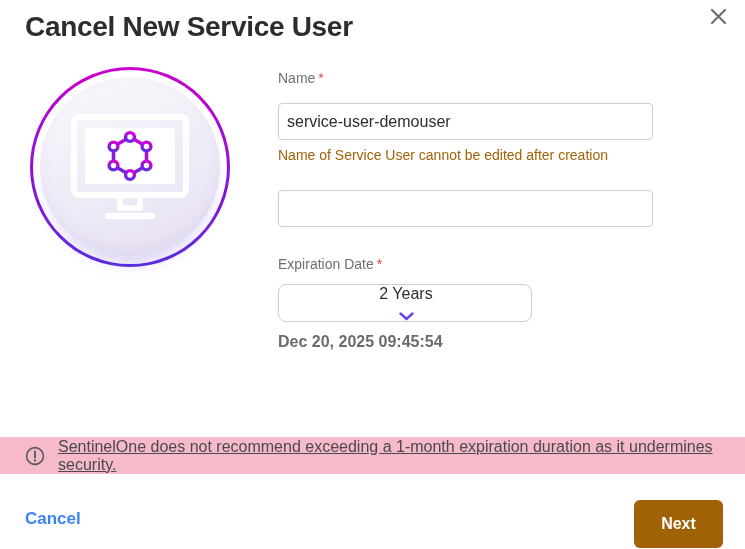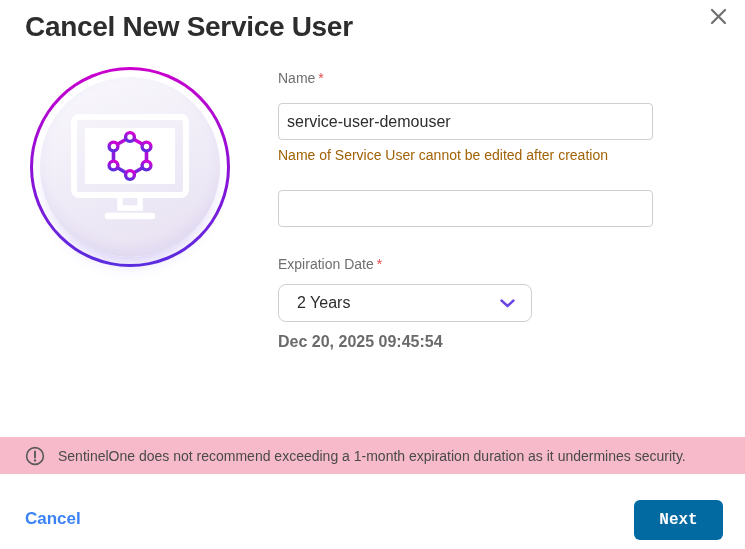--- a/index.html
+++ b/index.html
@@ -54,43 +54,43 @@
     font-family:"Liberation Sans", sans-serif;
   }
   .input-name { margin-bottom:7px; }
   .helper { font-size:14px; line-height:17px; color:#a16207; margin-bottom:26px; }
   .label-desc { margin-bottom:13px; }
   .input-desc { margin-bottom:29px; }
   .label-exp { margin-bottom:12px; }
   .select-box {
     width:254px; height:38px; border:1px solid #cfcfcf; border-radius:8px;
     display:flex; align-items:center; justify-content:space-between;
-    padding:0 16px 0 18px; cursor:pointer; background:#fff; margin-bottom:11px;
+    padding:0 16px 0 18px; cursor:pointer; background:#fff; margin-bottom:11px;flex-direction:column;
   }
   .select-value { font-size:16px; color:#2d2d2d; }
   .date-preview { font-size:16px; font-weight:bold; color:#6b6b6b; }
 
   
   .banner {
     position:absolute; left:0; top:437px; width:745px; height:37px;
     background:#f6bacb; display:flex; align-items:center;
     padding-left:25px; gap:13px;
   }
-  .banner-text { font-size:14px; color:#4a4a4a; }
+  .banner-text { font-size:16px; color:#4a4a4a;text-decoration:underline; }
 
   
   .cancel-link {
     position:absolute; left:25px; top:509px;
     font-size:17px; font-weight:bold; color:#3b82f6; text-decoration:none; cursor:pointer;
   }
   .next-btn {
     position:absolute; right:22px; top:500px;
-    width:89px; height:40px; border:none; border-radius:6px;
-    background:#0369a1; color:#ffffff; font-size:16px; font-weight:bold;
-    cursor:pointer; font-family:Liberation Mono, monospace;
+    width:89px; height:48px; border:none; border-radius:6px;
+    background:#a16207; color:#ffffff; font-size:16px; font-weight:bold;
+    cursor:pointer; font-family:Liberation Sans, sans-serif;
   }
 </style>
 </head>
 <body>
 
 <div class="modal">
 
   <h1 class="title">Cancel New Service User</h1>
   <button class="close-btn" aria-label="Close">
     <span style="display:flex;">

